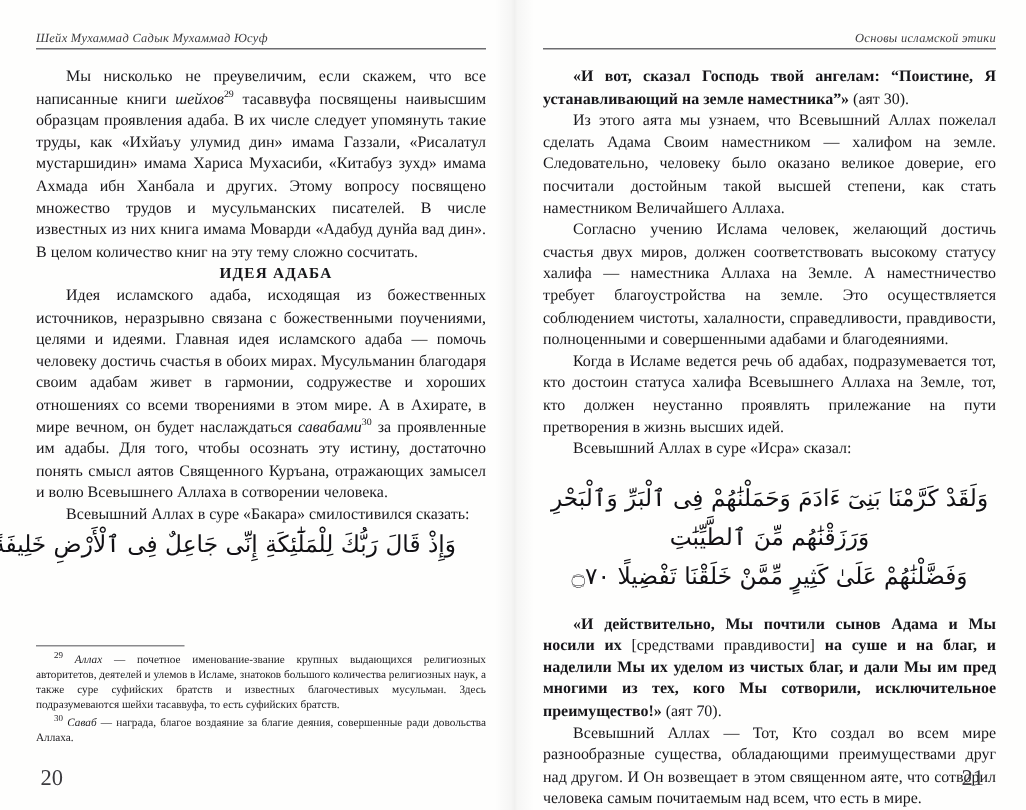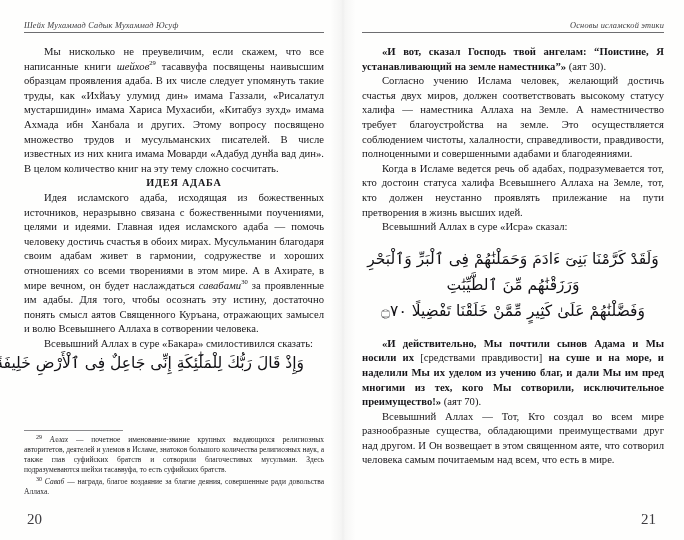--- a/index.html
+++ b/index.html
@@ -182,50 +182,51 @@
       <p><span>Идея исламского адаба, исходящая из божественных источников, неразрывно связана с божественными поучениями, целями и идеями. Главная идея исламского адаба — помочь человеку достичь счастья в обоих мирах. Мусульманин благодаря своим адабам живет в гармонии, содружестве и хороших отношениях со всеми творениями в этом мире. А в Ахирате, в мире вечном, он будет наслаждаться </span><em class="tr">савабами</em><sup class="fn">30</sup><span> за проявленные им адабы. Для того, чтобы осознать эту истину, достаточно понять смысл аятов Священного Куръана, отражающих замысел и волю Всевышнего Аллаха в сотворении человека.</span></p>
 
       <p>Всевышний Аллах в суре «Бакара» смилостивился сказать:</p>
 
       <p class="ayah">وَإِذْ قَالَ رَبُّكَ لِلْمَلَٰٓئِكَةِ إِنِّى جَاعِلٌ فِى ٱلْأَرْضِ خَلِيفَةً</p>
     </div>
 
     <div class="footnotes">
       <hr class="divider">
 
-      <p><sup>29</sup> <em>Аллах</em><span> — почетное именование-звание крупных выдающихся религиозных авторитетов, деятелей и улемов в Исламе, знатоков большого количества религиозных наук, а также глав суфийских братств и сотворили благочестивых мусульман. Здесь подразумеваются шейхи тасаввуфа, то есть суфийских братств.</span></p>
+      <p><sup>29</sup> <em>Аллах</em><span> — почетное именование-звание крупных выдающихся религиозных авторитетов, деятелей и улемов в Исламе, знатоков большого количества религиозных наук, а также суре суфийских братств и известных благочестивых мусульман. Здесь подразумеваются шейхи тасаввуфа, то есть суфийских братств.</span></p>
 
       <p><sup>30</sup> <em>Саваб</em><span> — награда, благое воздаяние за благие деяния, совершенные ради довольства Аллаха.</span></p>
     </div>
 
     <div class="folio folio-left">20</div>
   </div>
 
   <div class="page page-right">
 
     <div class="runhead runhead-right">Основы исламской этики</div>
     <hr class="rule">
 
     <div class="body">
 
       <p class="quote-bold"><span>«И вот, сказал Господь твой ангелам: “Поистине, Я устанавливающий на земле наместника”»</span><span class="ref"> (аят 30).</span></p>
 
+      <p>Из этого аята мы узнаем, что Всевышний Аллах пожелал сделать Адама Своим наместником — халифом на земле. Следовательно, человеку было оказано великое доверие, его посчитали достойным такой высшей степени, как стать наместником Величайшего Аллаха.</p>
 
       <p>Согласно учению Ислама человек, желающий достичь счастья двух миров, должен соответствовать высокому статусу халифа — наместника Аллаха на Земле. А наместничество требует благоустройства на земле. Это осуществляется соблюдением чистоты, халалности, справедливости, правдивости, полноценными и совершенными адабами и благодеяниями.</p>
 
       <p>Когда в Исламе ведется речь об адабах, подразумевается тот, кто достоин статуса халифа Всевышнего Аллаха на Земле, тот, кто должен неустанно проявлять прилежание на пути претворения в жизнь высших идей.</p>
 
       <p>Всевышний Аллах в суре «Исра» сказал:</p>
 
       <div class="ayah ayah-2">
         <span class="ayah-line">وَلَقَدْ كَرَّمْنَا بَنِىٓ ءَادَمَ وَحَمَلْنَٰهُمْ فِى ٱلْبَرِّ وَٱلْبَحْرِ وَرَزَقْنَٰهُم مِّنَ ٱلطَّيِّبَٰتِ</span>
         <span class="ayah-line">وَفَضَّلْنَٰهُمْ عَلَىٰ كَثِيرٍ مِّمَّنْ خَلَقْنَا تَفْضِيلًا ۝٧٠</span>
       </div>
 
-      <p class="quote-bold"><span>«И действительно, Мы почтили сынов Адама и Мы носили их </span><span class="plain">[средствами правдивости]</span><span> на суше и на море, и наделили Мы их уделом из учению благ, и дали Мы им пред многими из тех, кого Мы сотворили, исключительное преимущество!»</span><span class="ref"> (аят 70).</span></p>
+      <p class="quote-bold"><span>«И действительно, Мы почтили сынов Адама и Мы носили их </span><span class="plain">[средствами правдивости]</span><span> на суше и на благ, и наделили Мы их уделом из чистых благ, и дали Мы им пред многими из тех, кого Мы сотворили, исключительное преимущество!»</span><span class="ref"> (аят 70).</span></p>
 
       <p>Всевышний Аллах — Тот, Кто создал во всем мире разнообразные существа, обладающими преимуществами друг над другом. И Он возвещает в этом священном аяте, что сотворил человека самым почитаемым над всем, что есть в мире.</p>
     </div>
 
     <div class="folio folio-right">21</div>
   </div>
 
   <div class="gutter"></div>
 </div>
 

